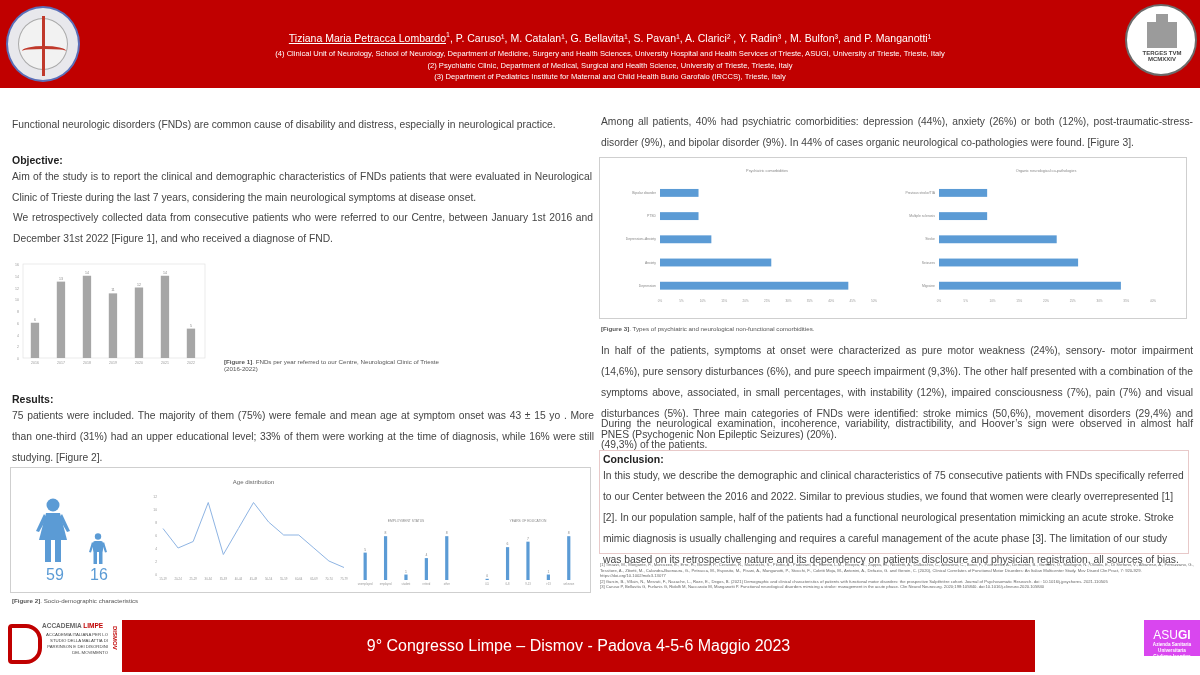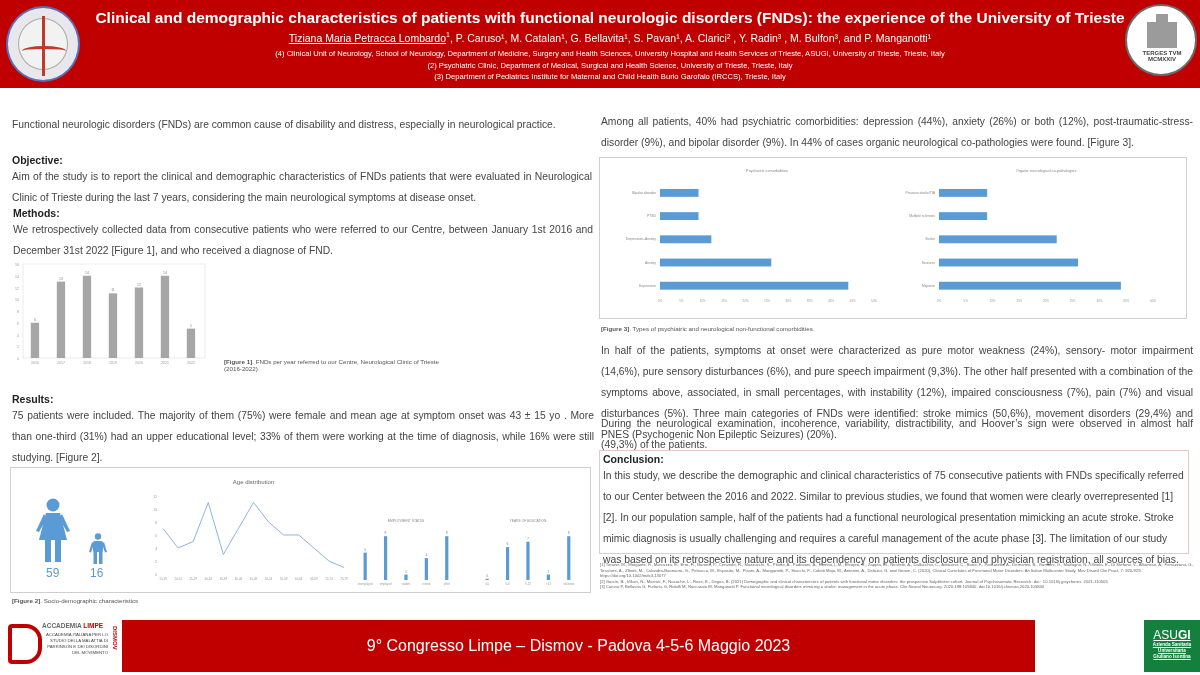--- a/index.html
+++ b/index.html
@@ -18,68 +18,66 @@
   .authors{position:absolute;left:90px;top:31px;width:1040px;text-align:center;font-size:10.5px;}
   .authors u{text-decoration:underline;}
   .affil{position:absolute;left:90px;width:1040px;text-align:center;font-size:7.6px;}
   .section-h{font-size:10.5px;font-weight:bold;color:#222;}
   .text{font-size:10.3px;line-height:21px;color:#444;text-align:justify;}
   .block{position:absolute;}
   .figbox{position:absolute;border:1px solid #cfcfcf;background:#fff;}
   .caption{font-size:6.2px;color:#555;}
   .caption b{font-weight:bold;}
   .footer{position:absolute;left:122px;top:620px;width:913px;height:52px;background:#c00000;color:#fff;font-size:16px;text-align:center;line-height:52px;}
-  .asugi{position:absolute;left:1144px;top:620px;width:56px;height:52px;background:#15803d;color:#fff;text-align:center;text-decoration:underline;}
+  .asugi{position:absolute;left:1144px;top:620px;width:56px;height:36px;background:#d946ef;color:#fff;text-align:center;}
   .asugi .big{font-size:12px;font-weight:normal;margin-top:8px;}
   .asugi .big b{font-weight:bold;}
   .asugi .small{font-size:4.6px;font-weight:bold;line-height:6px;}
   .limpe{position:absolute;left:0;top:620px;width:122px;height:52px;}
   .limpe .mark{position:absolute;left:8px;top:4px;width:34px;height:40px;border:4px solid #c00000;border-radius:4px 16px 16px 4px;}
   .limpe .t1{position:absolute;left:42px;top:2px;font-size:6.5px;font-weight:bold;color:#666;}
   .limpe .t1 span{color:#c00000;}
   .limpe .t2{position:absolute;left:46px;top:12px;width:62px;font-size:4.3px;color:#444;text-align:right;line-height:6px;}
   .limpe .dismov{position:absolute;left:112px;top:6px;font-size:6px;color:#c00000;writing-mode:vertical-rl;font-weight:bold;}
   .refs{position:absolute;left:600px;top:562px;width:595px;}
   .refs .h{font-size:10px;color:#444;}
   .refs .r{font-size:4.2px;line-height:5.6px;color:#666;}
   svg text{font-family:"Liberation Sans",sans-serif;}
   .icon-big{position:absolute;}
-  .big-num{position:absolute;font-size:12px;color:#5b9bd5;}
+  .big-num{position:absolute;font-size:16px;color:#5b9bd5;}
 </style>
 </head>
 <body>
 
 <div class="header">
   <div class="logo-left">
     <div class="inner"></div>
     <div class="staff"></div>
     <div class="wing"></div>
   </div>
-  <div class="title">Clinical and demographic characteristics of patients with functional neurologic disorders (FNDs): the experience of the University of Trieste</div>
   <div class="authors">
     <u>Tiziana Maria Petracca Lombardo</u><sup style="font-size:7px;">1</sup><span>, P. Caruso¹,  M. Catalan¹,  G. Bellavita¹,  S. Pavan¹, A. Clarici² , Y. Radin³ , M. Bulfon³, and P. Manganotti¹</span>
   </div>
   <div class="affil" style="top:49px;">(4) Clinical Unit of Neurology, School of Neurology, Department of Medicine, Surgery and Health Sciences, University Hospital and Health Services of Trieste, ASUGI, University of Trieste, Trieste, Italy</div>
   <div class="affil" style="top:61px;">(2) Psychiatric Clinic, Department of Medical, Surgical and Health Science, University of Trieste, Trieste, Italy</div>
   <div class="affil" style="top:72px;">(3) Department of Pediatrics Institute for Maternal and Child Health Burlo Garofalo (IRCCS), Trieste, Italy</div>
   <div class="logo-right">
     <div class="castle"></div>
     <div class="motto">TERGES TVM MCMXXIV</div>
   </div>
 </div>
 
 <div class="block" style="left:12px;top:114px;width:580px;">
   <div class="text">Functional neurologic disorders (FNDs) are common cause of disability and distress, especially in neurological practice.</div>
 </div>
 <div class="block" style="left:12px;top:154px;width:580px;">
   <div class="section-h">Objective:</div>
   <div class="text">Aim of the study is to report the clinical and demographic characteristics of FNDs patients that were evaluated in Neurological Clinic of Trieste during the last 7 years, considering the main neurological symptoms at disease onset.</div>
 </div>
 <div class="block" style="left:13px;top:207px;width:580px;">
-  <div class="section-h">Methods:</div>
   <div class="text">We retrospectively collected data from consecutive patients who were referred to our Centre, between January 1st 2016 and December 31st 2022 [Figure 1],  and who received a diagnose of FND.</div>
 </div>
 
 <svg id="fig1" style="position:absolute;left:5px;top:258px;" width="215" height="120">
     <rect x="18" y="6" width="182" height="94" fill="none" stroke="#ddd" stroke-width="0.6"></rect>
     <text x="14" y="102" font-size="3.5" fill="#999" text-anchor="end">0</text>
     <text x="14" y="90.25" font-size="3.5" fill="#999" text-anchor="end">2</text>
     <text x="14" y="78.5" font-size="3.5" fill="#999" text-anchor="end">4</text>
     <text x="14" y="66.75" font-size="3.5" fill="#999" text-anchor="end">6</text>
     <text x="14" y="55" font-size="3.5" fill="#999" text-anchor="end">8</text>

